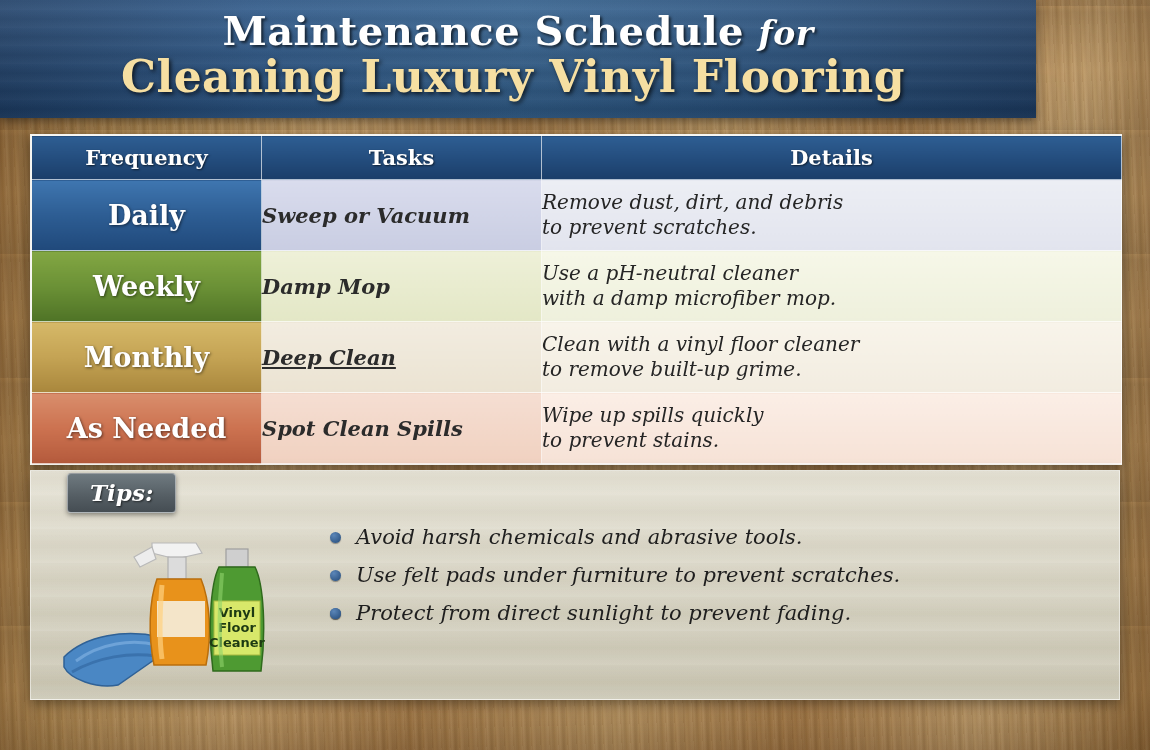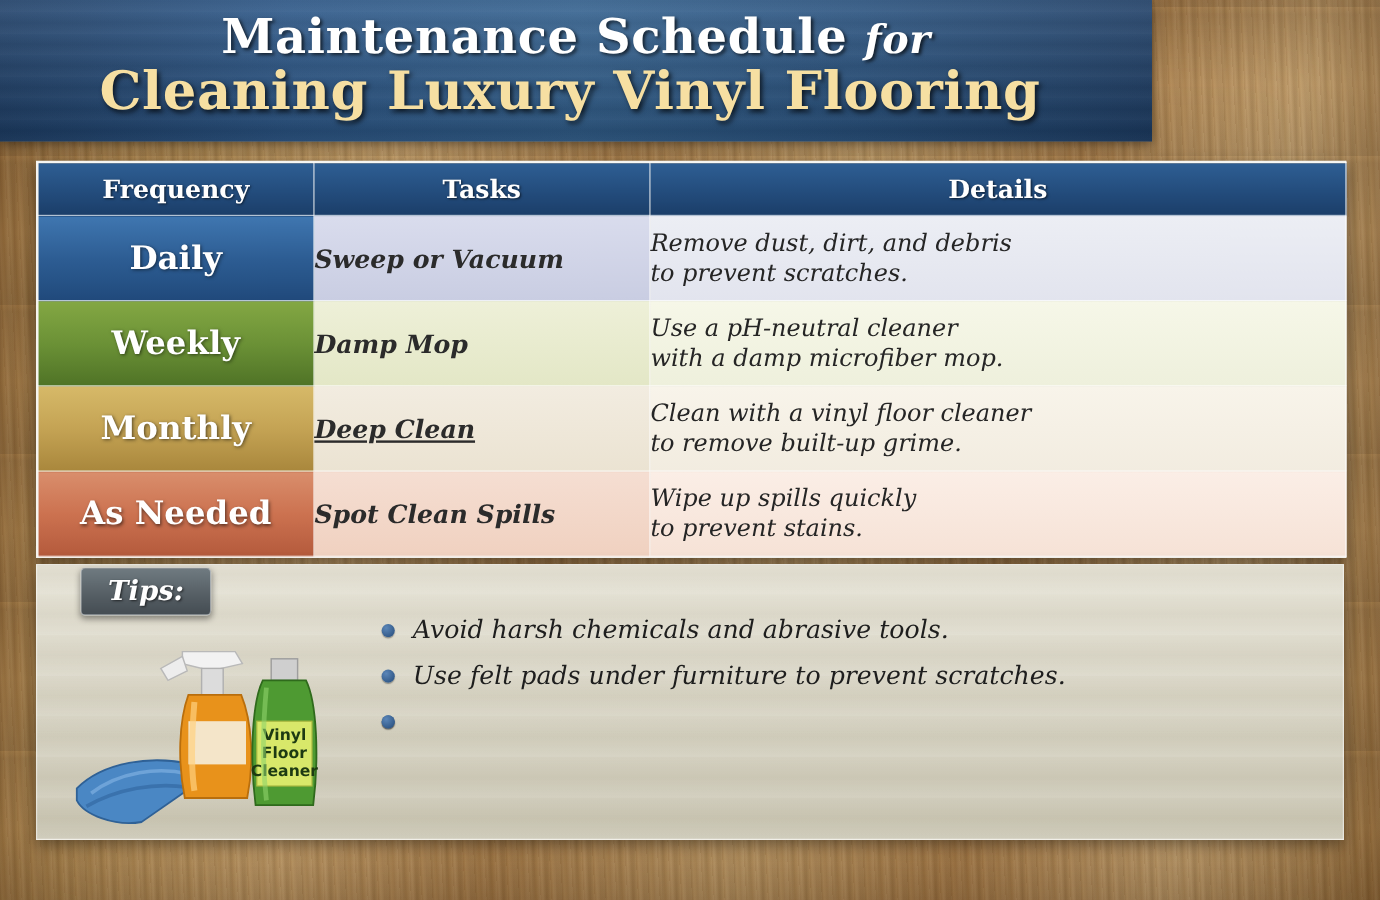--- a/index.html
+++ b/index.html
@@ -38,21 +38,21 @@
         rgba(120,80,40,0.18) 0px, rgba(255,230,190,0.07) 2px,
         rgba(90,55,20,0.13) 5px, rgba(255,235,200,0.05) 9px);
     opacity: .7;
   }
   .layer { position: relative; z-index: 2; }
 
   
   #header {
     position: absolute;
     left: 0; top: 0;
-    width: 960px;
+    width: 1036px;
     height: 118px;
     background:
       linear-gradient(180deg, rgba(255,255,255,0.10), rgba(0,0,0,0.18)),
       repeating-linear-gradient(0deg, rgba(255,255,255,0.035) 0px, rgba(0,0,0,0.05) 9px, rgba(255,255,255,0.02) 18px),
       linear-gradient(90deg, #1d3f69 0%, #2a5688 25%, #31608f 50%, #27517f 75%, #1c3d66 100%);
     box-shadow: 0 3px 9px rgba(0,0,0,0.45);
     text-align: center;
     overflow: hidden;
   }
   #title-line1 {
@@ -186,21 +186,21 @@
     font-size: 23px;
     text-shadow: 1px 1px 2px rgba(0,0,0,0.6);
     box-shadow: 0 2px 5px rgba(0,0,0,0.4);
     text-align: center;
   }
   #tips-list {
     position: absolute;
     left: 285px;
     top: 42px;
     width: 760px;
-    margin: 0;
+    margin: 12px;
     padding: 0;
     list-style: none;
   }
   #tips-list li {
     position: relative;
     padding-left: 28px;
     margin-bottom: 13px;
     font-family: "DejaVu Serif", serif;
     font-style: italic;
     font-size: 21px;
@@ -319,17 +319,17 @@
         <text x="181" y="123" font-family="DejaVu Sans, sans-serif" font-size="13" font-weight="bold" fill="#1d3a12" text-anchor="middle">Floor</text>
         <text x="181" y="138" font-family="DejaVu Sans, sans-serif" font-size="13" font-weight="bold" fill="#1d3a12" text-anchor="middle">Cleaner</text>
         <path d="M166 64 C163 96, 163 132, 166 158" fill="none" stroke="#8fd46a" stroke-width="4" opacity="0.6"></path>
       </g>
     </svg>
 
     <ul id="tips-list">
       <li><span class="bullet"></span><span>Avoid harsh chemicals and abrasive tools.</span></li>
       <li><span class="bullet"></span><span>Use felt pads under furniture to prevent scratches.</span></li>
       <li><span class="bullet"></span></li>
-      <li><span class="bullet"></span></li>
+      <li><span class="bullet"></span><span>Protect from direct sunlight to prevent fading.</span></li>
     </ul>
   </div>
 
 </div>
 
 </body></html>

